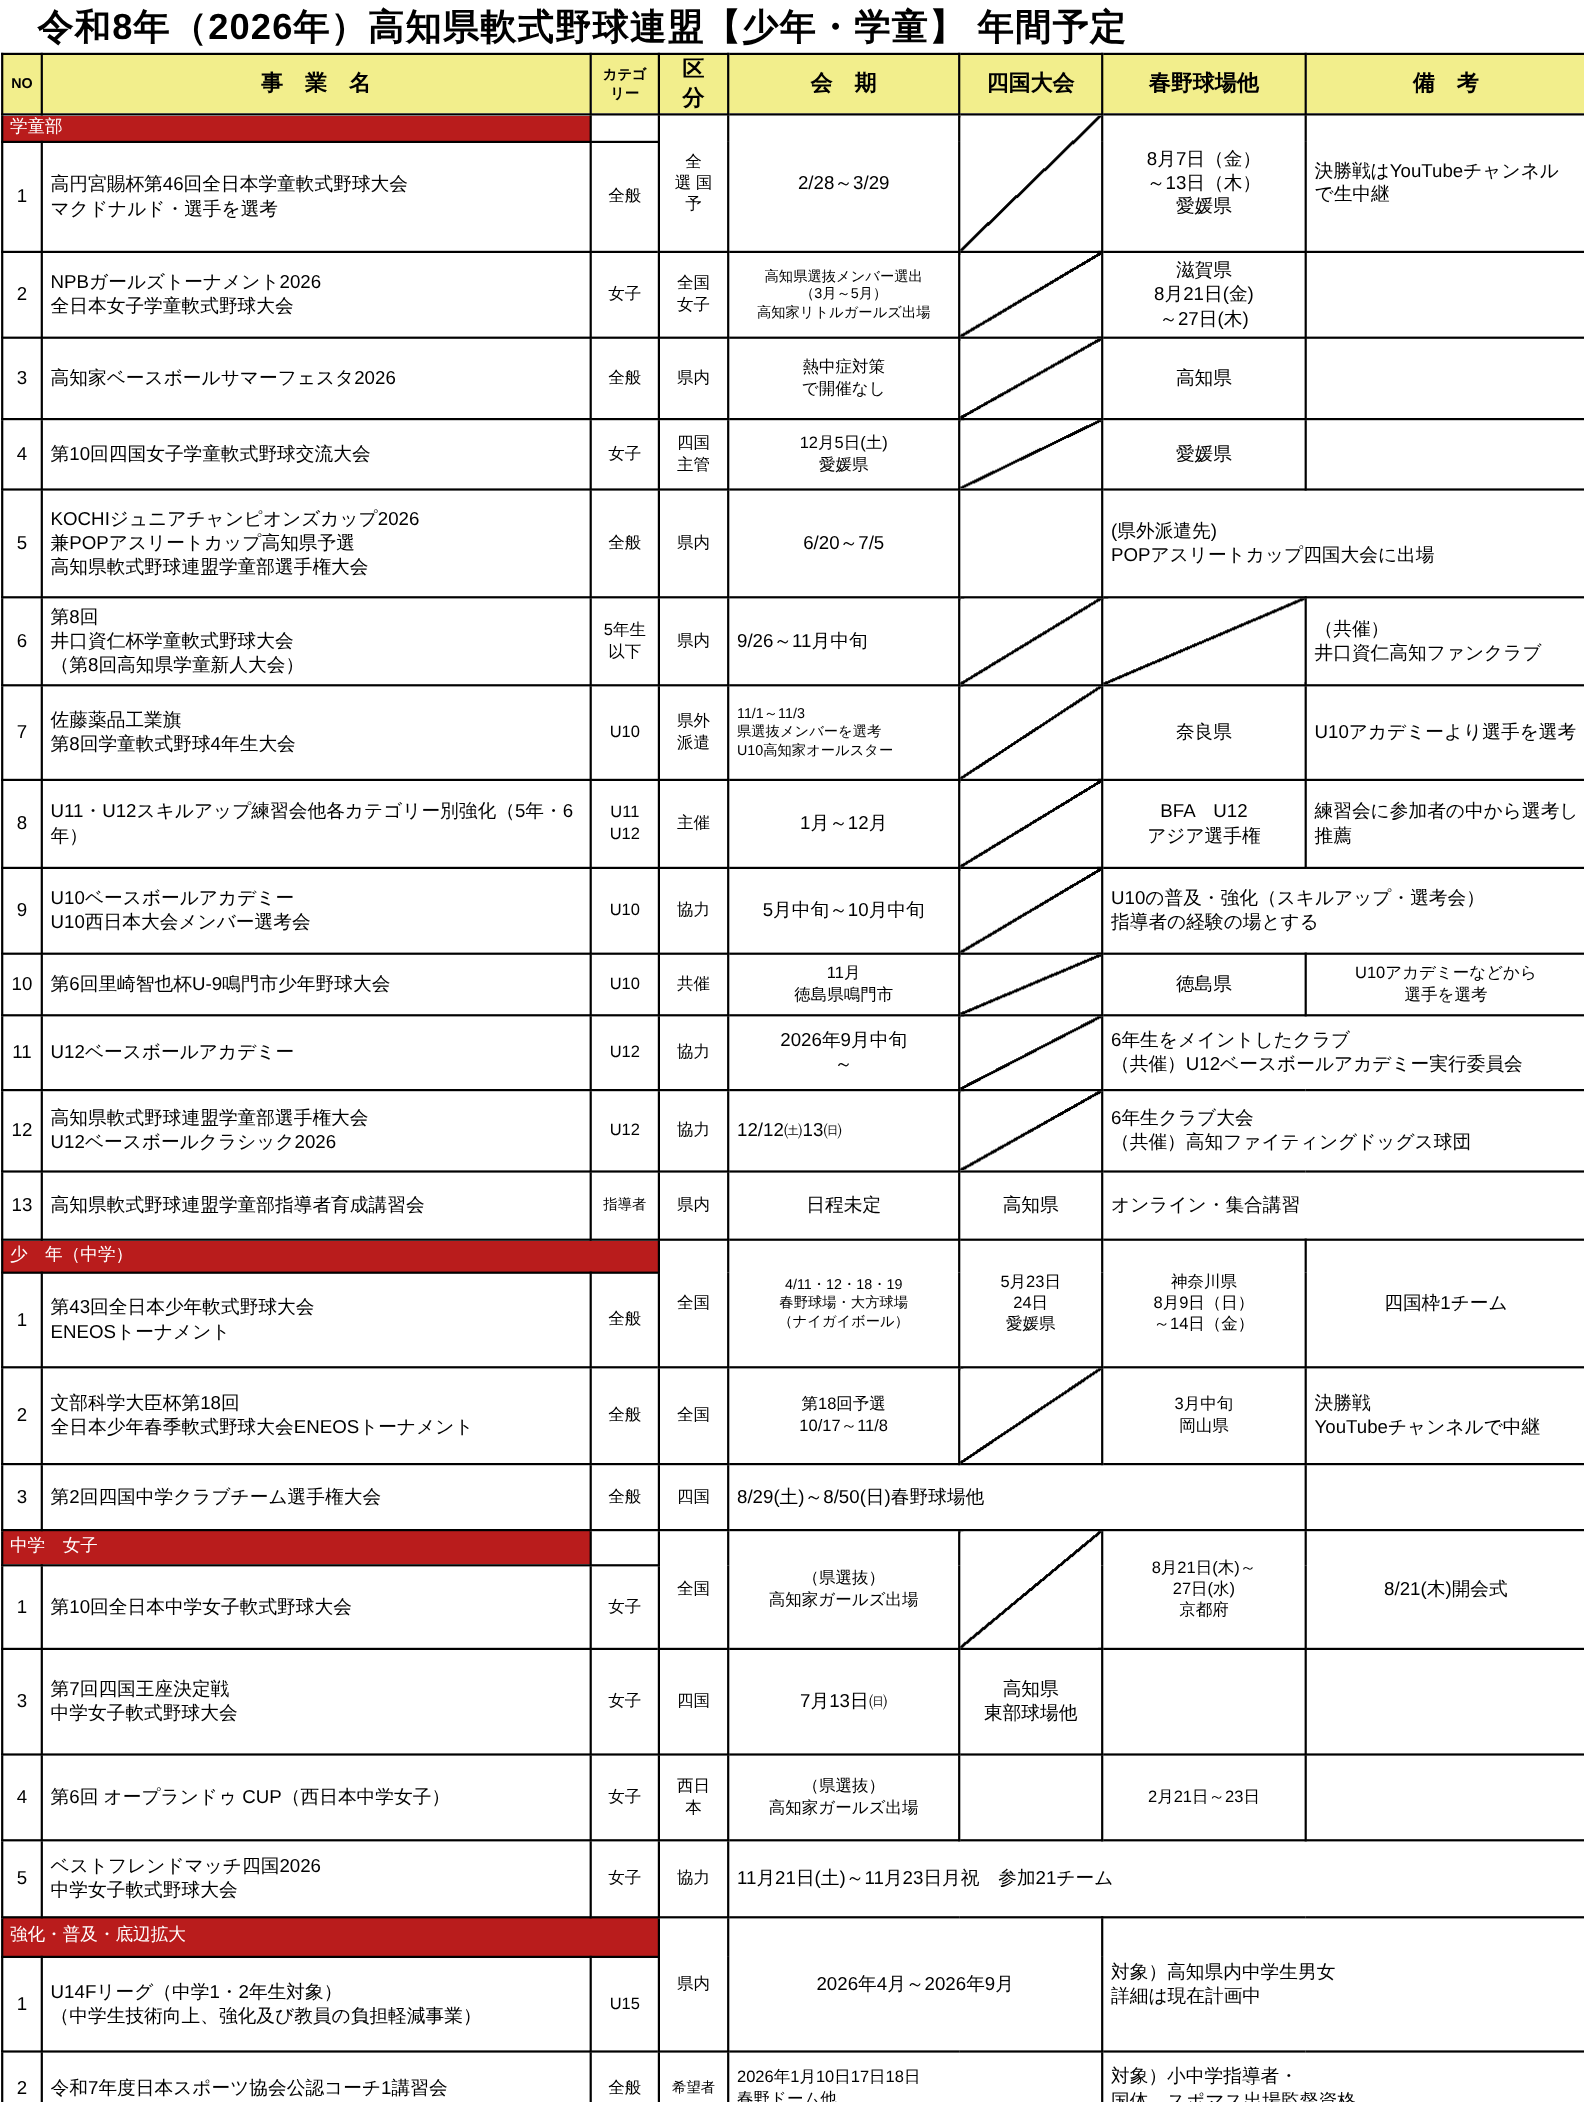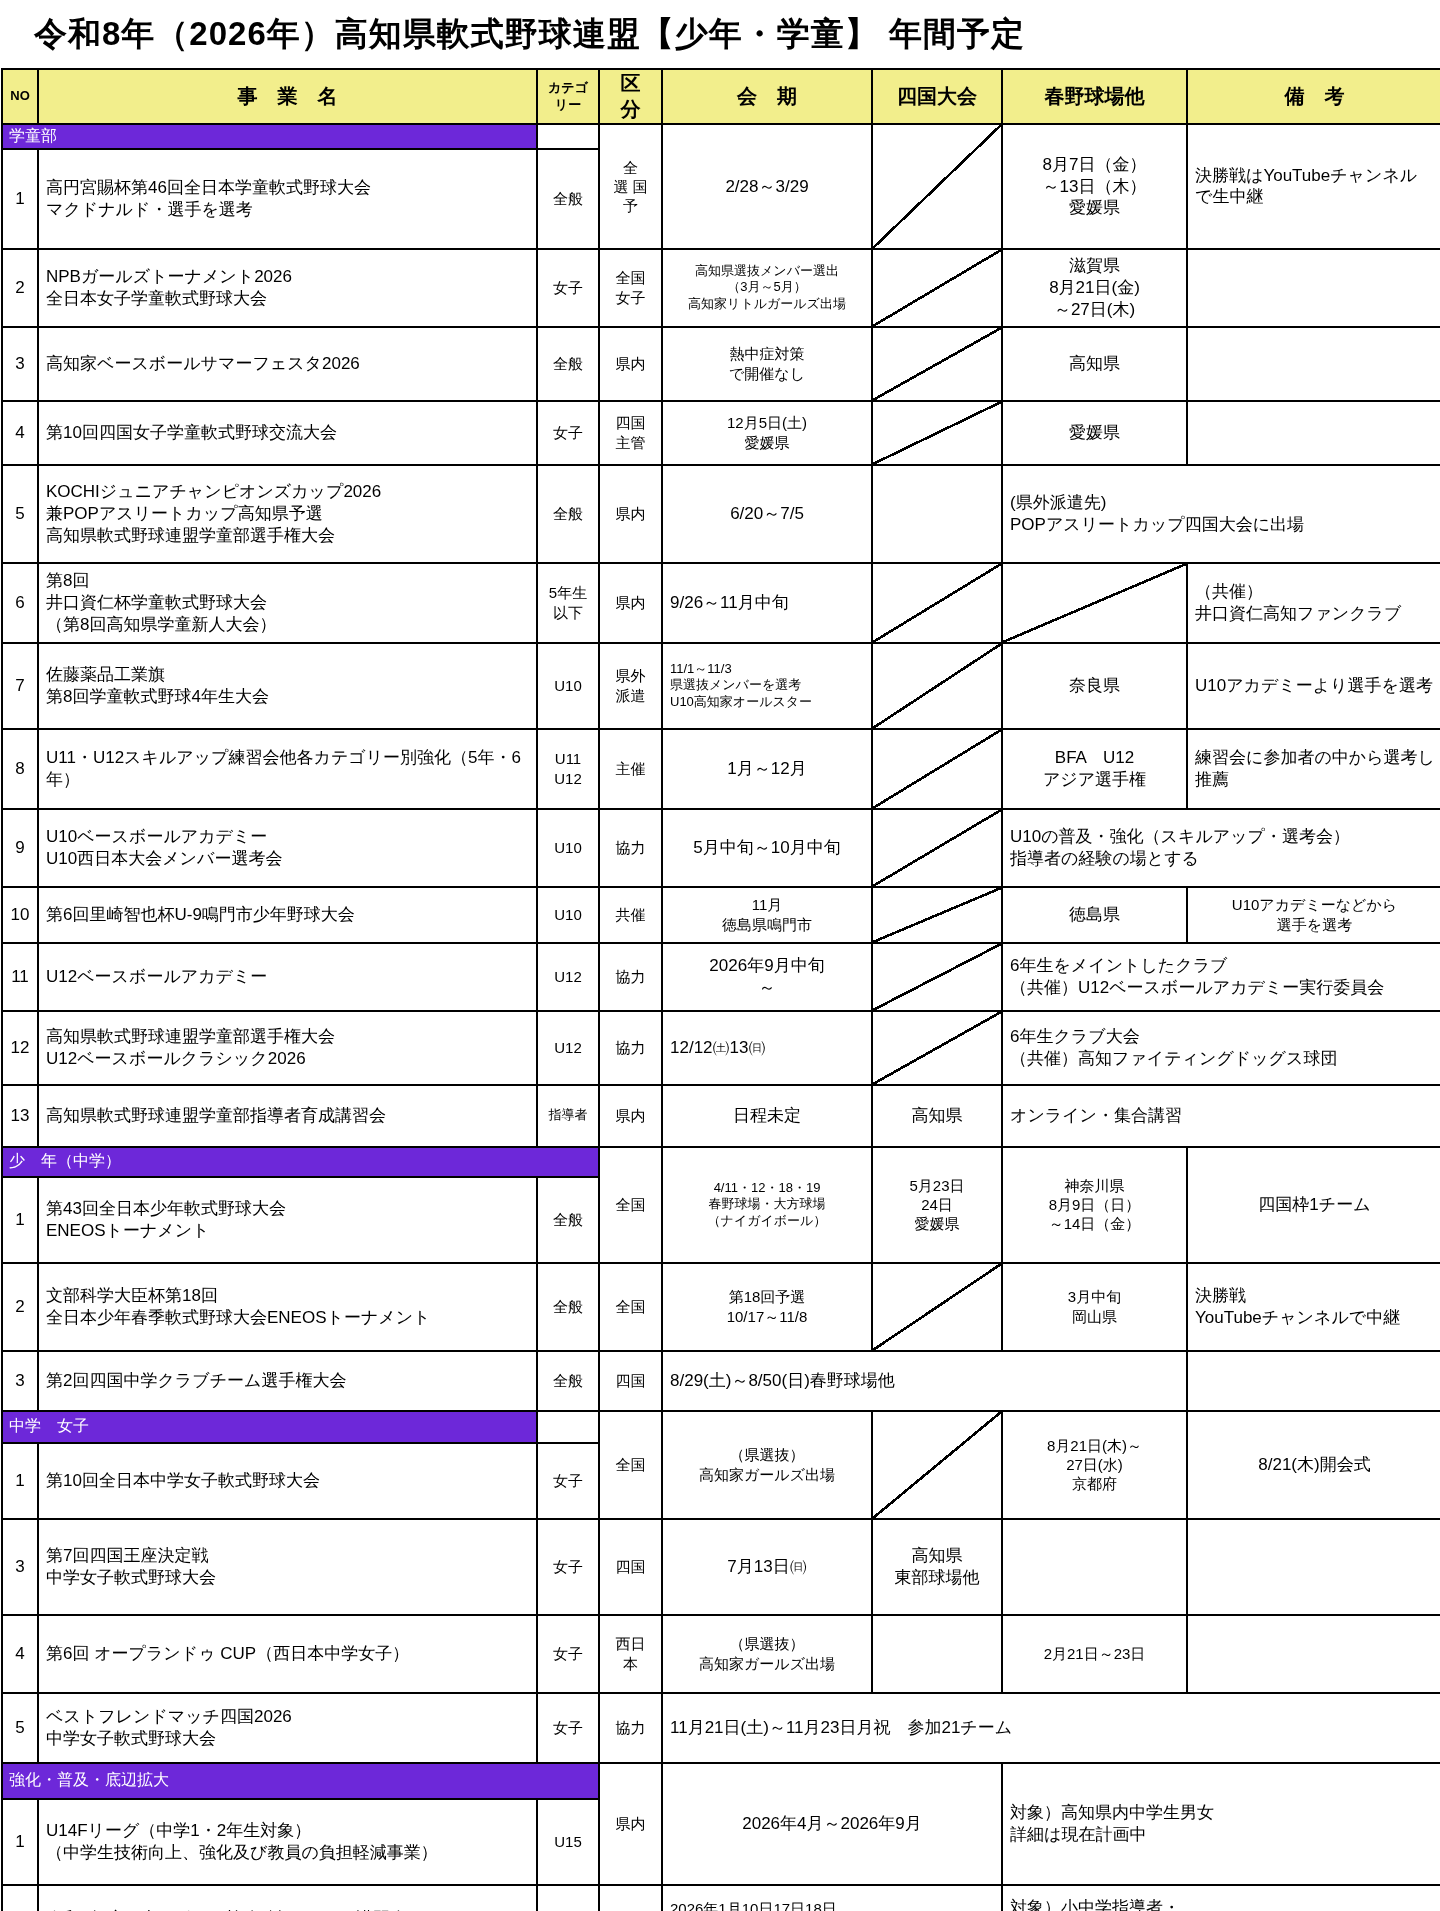--- a/index.html
+++ b/index.html
@@ -1,32 +1,32 @@
 <!DOCTYPE html>
 <html lang="ja"><head>
 <meta charset="utf-8">
 <style>
   html,body{margin:0;padding:0;background:#ffffff;}
   body{width:1440px;font-family:"Liberation Sans","DejaVu Sans",sans-serif;color:#000;}
   .page-title{
-    height:68px;display:flex;align-items:center;
+    height:48px;display:flex;align-items:center;
     padding-left:34px;font-size:33px;font-weight:bold;letter-spacing:1px;
   }
   table.sched{
     border-collapse:collapse;table-layout:fixed;width:1438px;margin-left:1px;
   }
   td{
     border:2px solid #000;
     text-align:center;vertical-align:middle;
     font-size:17px;line-height:1.28;
     white-space:pre-line;overflow:hidden;
     padding:1px 4px;
   }
   td.hdr{background:#f2ee8c;font-weight:bold;font-size:20px;}
-  td.sec{background:#6d28d9;color:#ffffff;font-weight:normal;font-size:16px;text-align:left;padding-left:6px;}
+  td.sec{background:#b91c1c;color:#ffffff;font-weight:normal;font-size:16px;text-align:left;padding-left:6px;}
   td.left{text-align:left;padding-left:7px;}
   td.big{font-size:17px;}
   td.sm{font-size:15px;}
   td.xs{font-size:13px;}
   td.diag{
     background-image:linear-gradient(to bottom right,
       transparent calc(50% - 1.3px),
       #000 calc(50% - 1.3px),
       #000 calc(50% + 1.3px),
       transparent calc(50% + 1.3px));

